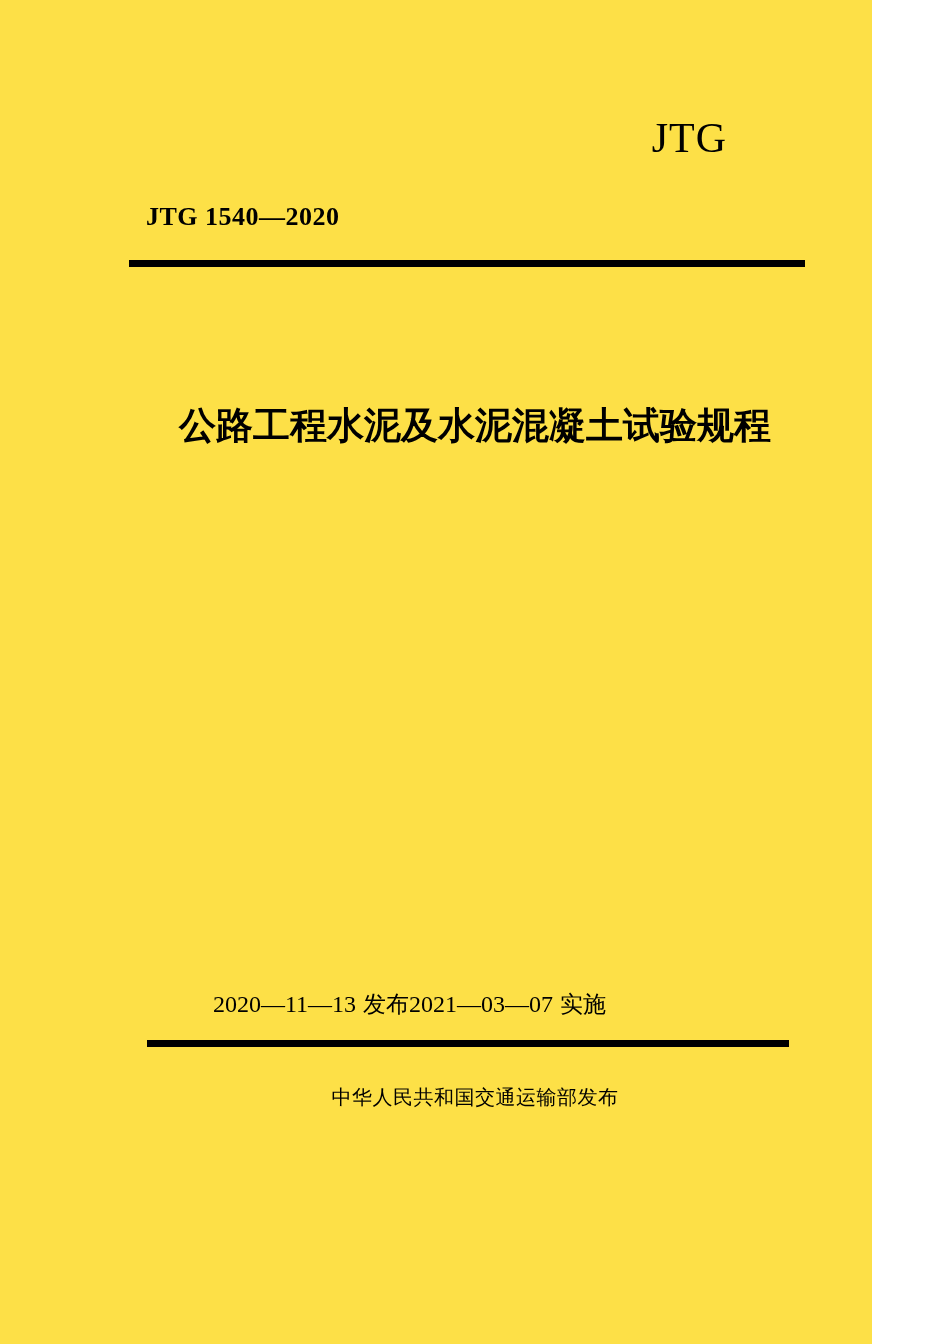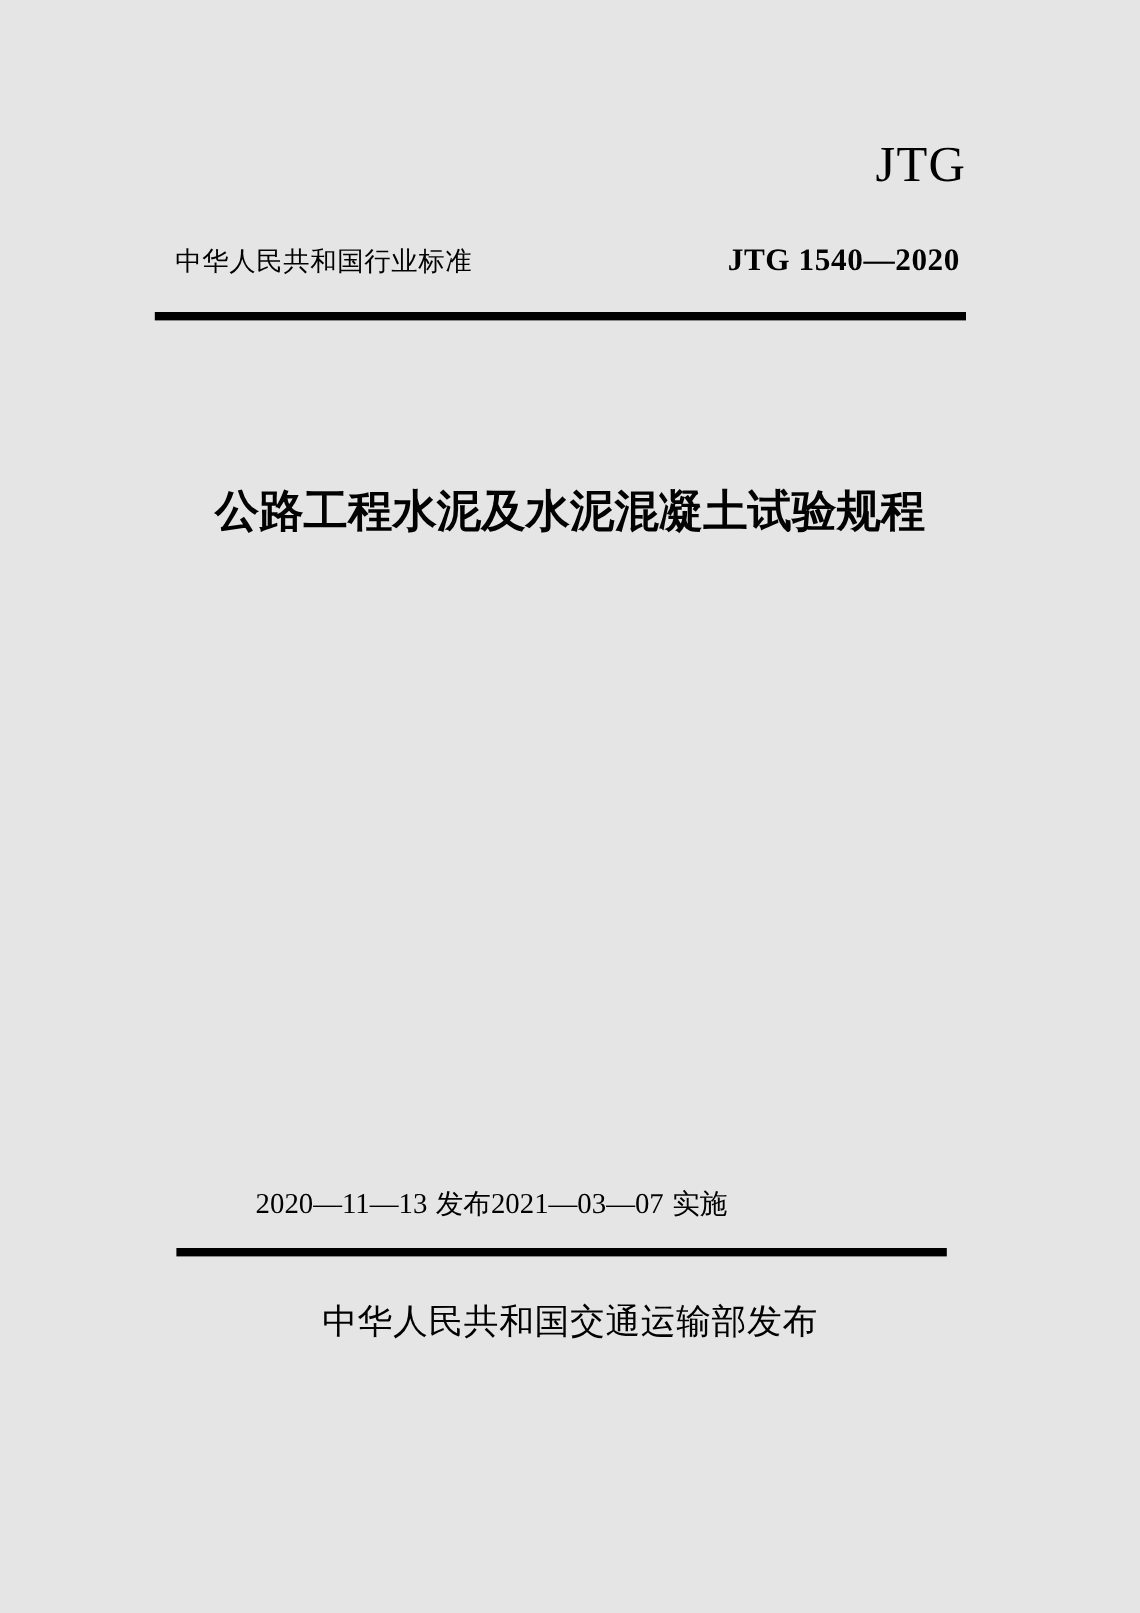--- a/index.html
+++ b/index.html
@@ -2,23 +2,23 @@
 <html><head>
 <meta charset="utf-8">
 <style>
   html, body {
     margin: 0;
     padding: 0;
     background: #ffffff;
   }
   .page {
     position: relative;
-    width: 950px;
+    width: 872px;
     height: 1344px;
-    background: #e5e5e5;
+    background: #fde047;
     color: #000000;
     overflow: hidden;
     font-family: "Liberation Serif", serif;
   }
 
   
   .jtg-logo {
     position: absolute;
     top: 117px;
     right: 145px;
@@ -118,34 +118,33 @@
   }
 
   
   .publisher {
     position: absolute;
     left: 0;
     top: 1086px;
     width: 950px;
     text-align: center;
     font-family: "Liberation Sans", sans-serif;
-    font-size: 29px;
+    font-size: 20px;
     line-height: 1.15;
     letter-spacing: 0.5px;
   }
 </style>
 </head>
 <body>
 
 <div class="page">
 
   <div class="jtg-logo">JTG</div>
 
   <div class="header-row">
-    <span class="std-type">中华人民共和国行业标准</span>
     <span class="std-number">JTG 1540—2020</span>
   </div>
 
   <div class="rule rule-top"></div>
 
   <div class="title-block">
     <h1 class="title-zh">公路工程水泥及水泥混凝土试验规程</h1>
   </div>
 
   <div class="dates-row">

